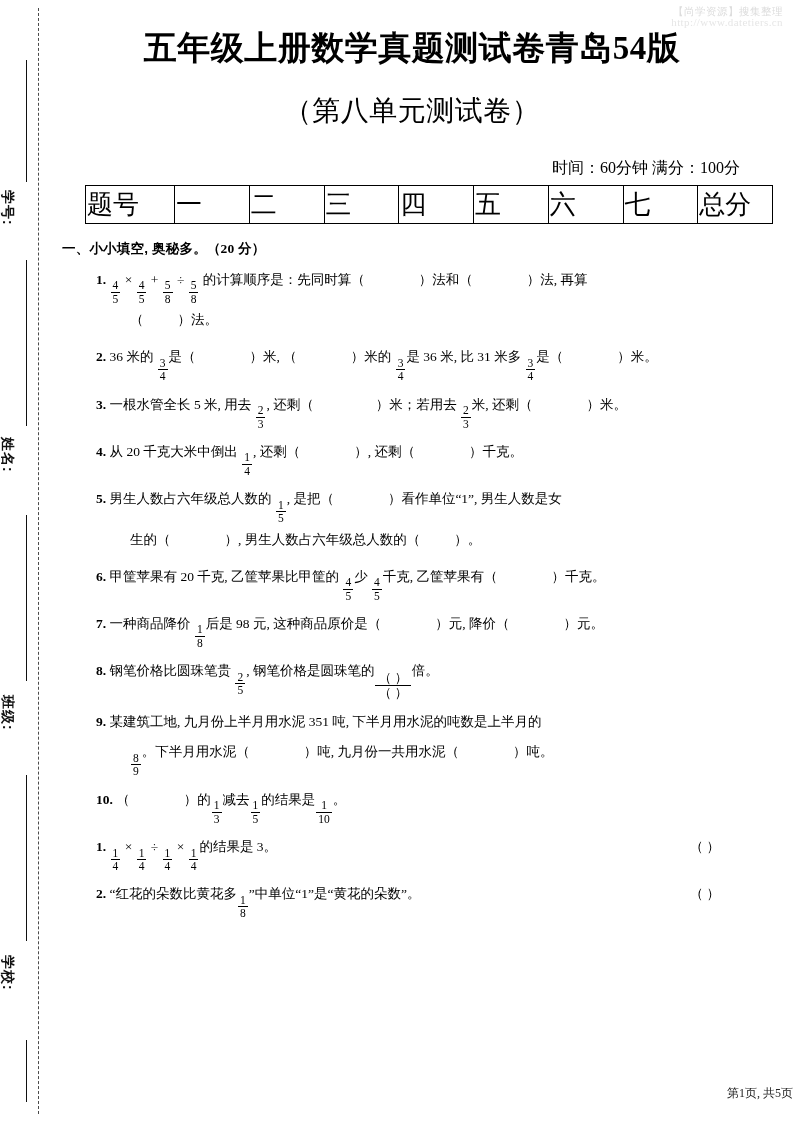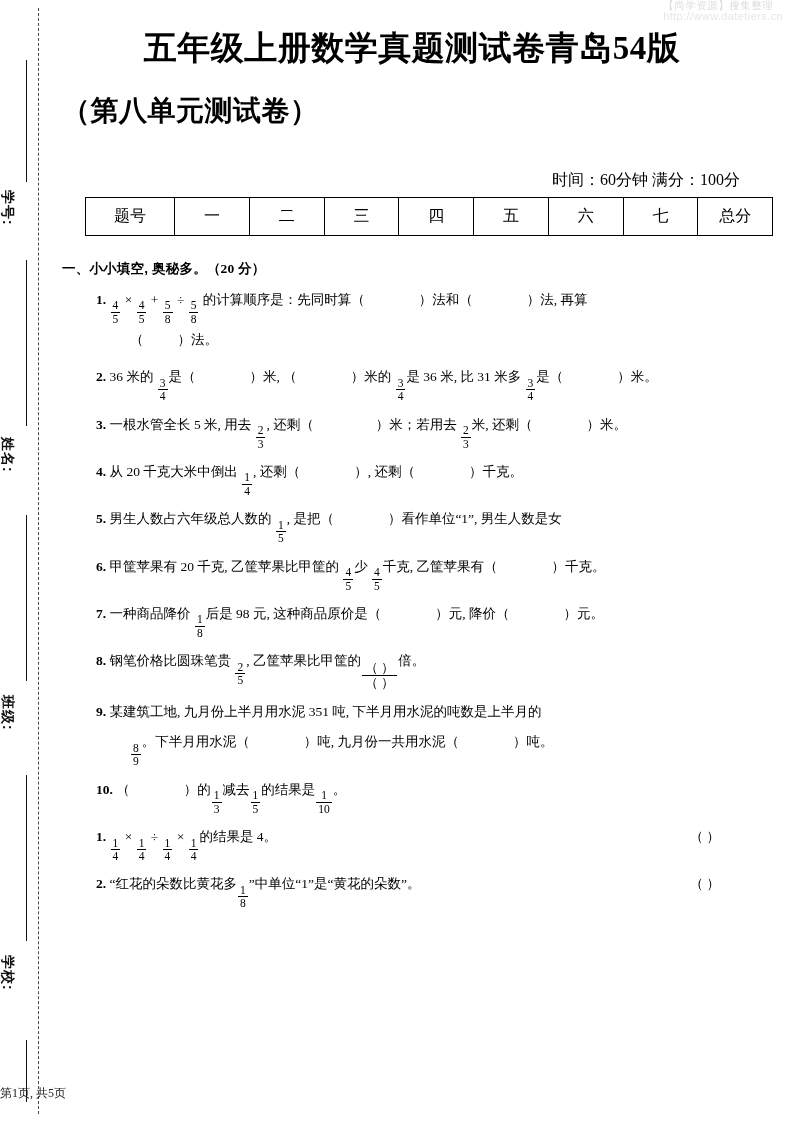--- a/index.html
+++ b/index.html
@@ -57,24 +57,24 @@
   }
   .vl1 { top: 190px; }
   .vl2 { top: 437px; }
   .vl3 { top: 695px; }
   .vl4 { top: 955px; }
 
   
   .watermark {
     position: absolute;
     right: 10px;
-    top: 0;
-    text-align: left;
+    top: 6px;
+    text-align: right;
     color: #dcdcdc;
-    font-family: Liberation Sans, sans-serif;
+    font-family: Liberation Serif, serif;
     line-height: 1.05;
     user-select: none;
   }
   .wm-line1 { font-size: 10.5px; letter-spacing: .5px; }
   .wm-line2 { font-size: 11px; letter-spacing: .4px; color:#e6e6e6; }
 
   
   #content {
     position: absolute;
     left: 62px;
@@ -86,55 +86,56 @@
     font-family: "Liberation Serif", "DejaVu Serif", serif;
     font-weight: bold;
     font-size: 33px;
     text-align: center;
     margin: 30px 0 8px 0;
     letter-spacing: 0.5px;
     line-height: 1.15;
   }
   h2.subtitle {
     font-family: "Liberation Serif", "DejaVu Serif", serif;
-    font-weight: bold;
+    font-weight: normal;
     font-size: 28px;
+    text-align: center;
     margin: 24px 0 0 0;
     letter-spacing: 0.5px;
   }
 
   .meta-line {
     text-align: right;
     font-size: 16px;
-    margin: 40px 22px 6px 0;
+    margin: 28px 22px 6px 0;
     font-family: "Liberation Serif", "DejaVu Serif", serif;
   }
 
   table.score-table {
     border-collapse: collapse;
     width: 688px;
     margin: 2px 0 0 23px;
     table-layout: fixed;
   }
   table.score-table td {
     border: 1.2px solid #000;
     height: 35px;
-    text-align: center;
+    text-align: left;
     vertical-align: middle;
-    font-size: 16px;
+    font-size: 26px;
     font-family: "Liberation Serif", "DejaVu Serif", serif;
   }
   table.score-table td.first { width: 86px; }
 
   
   .section-head {
     font-family: "Liberation Sans", "DejaVu Sans", sans-serif;
     font-weight: bold;
     font-size: 13.5px;
-    margin: 24px 0 4px 0;
+    margin: 16px 0 4px 0;
     letter-spacing: .2px;
   }
   .section-head .pts {
     font-family: "Liberation Serif", "DejaVu Serif", serif;
     font-weight: bold;
   }
 
   .q {
     font-size: 13.5px;
     line-height: 30px;
@@ -178,23 +179,23 @@
     font-size: 13px;
     line-height: 1.1;
     margin: 0 1px;
   }
   .frac-big .num-t { padding: 0 3px; }
   .frac-big .den-b { padding: 0 3px; border-top: 1px solid #000; }
   .paren-blank { letter-spacing: 0; }
 
   .footer {
     position: absolute;
-    left: 0; right: 0;
+    left: 16px; right: 0;
     top: 1085px;
-    text-align: left;
+    text-align: right;
     font-size: 12px;
     font-family: "Liberation Serif", "DejaVu Serif", serif;
     color: #222;
   }
 </style>
 </head>
 <body>
 
 <div id="page">
 
@@ -305,20 +306,21 @@
         </span><span>, 还剩（</span><span class="blank"></span><span>）, 还剩（</span><span class="blank"></span><span>）千克。</span>
     </div>
 
     <div class="q">
       <span class="num">5.</span>
       <span>男生人数占六年级总人数的</span>
       <span class="frac">
           <span class="num-t">1</span>
           <span class="den-b">5</span>
         </span><span>, 是把（</span><span class="blank"></span><span>）看作单位“1”, 男生人数是女</span>
+      <span class="cont"><span>生的（</span><span class="blank"></span><span>）, 男生人数占六年级总人数的（</span><span class="blank-sm"></span><span>）。</span></span>
     </div>
 
     <div class="q">
       <span class="num">6.</span>
       <span>甲筐苹果有 20 千克, 乙筐苹果比甲筐的</span>
       <span class="frac">
           <span class="num-t">4</span>
           <span class="den-b">5</span>
         </span><span>少</span>
       <span class="frac">
@@ -335,21 +337,21 @@
           <span class="den-b">8</span>
         </span><span>后是 98 元, 这种商品原价是（</span><span class="blank"></span><span>）元, 降价（</span><span class="blank"></span><span>）元。</span>
     </div>
 
     <div class="q">
       <span class="num">8.</span>
       <span>钢笔价格比圆珠笔贵</span>
       <span class="frac">
           <span class="num-t">2</span>
           <span class="den-b">5</span>
-        </span><span>, 乙筐苹果比甲筐的</span><span class="frac-big">
+        </span><span>, 钢笔价格是圆珠笔的</span><span class="frac-big">
           <span class="num-t paren-blank">（        ）</span>
           <span class="den-b paren-blank">（        ）</span>
         </span><span>倍。</span>
     </div>
 
     <div class="q">
       <span class="num">9.</span>
       <span>某建筑工地, 九月份上半月用水泥 351 吨, 下半月用水泥的吨数是上半月的</span>
       <span class="cont"><span class="frac">
             <span class="num-t">8</span>
@@ -385,21 +387,21 @@
         </span>
       <span>÷</span>
       <span class="frac">
           <span class="num-t">1</span>
           <span class="den-b">4</span>
         </span>
       <span>×</span>
       <span class="frac">
           <span class="num-t">1</span>
           <span class="den-b">4</span>
-        </span><span>的结果是 4。</span>
+        </span><span>的结果是 3。</span>
       <span class="tfbox">（      ）</span>
     </div>
 
     <div class="q">
       <span class="num">2.</span>
       <span>“红花的朵数比黄花多</span><span class="frac">
           <span class="num-t">1</span>
           <span class="den-b">8</span>
         </span><span>”中单位“1”是“黄花的朵数”。</span>
       <span class="tfbox">（      ）</span>

